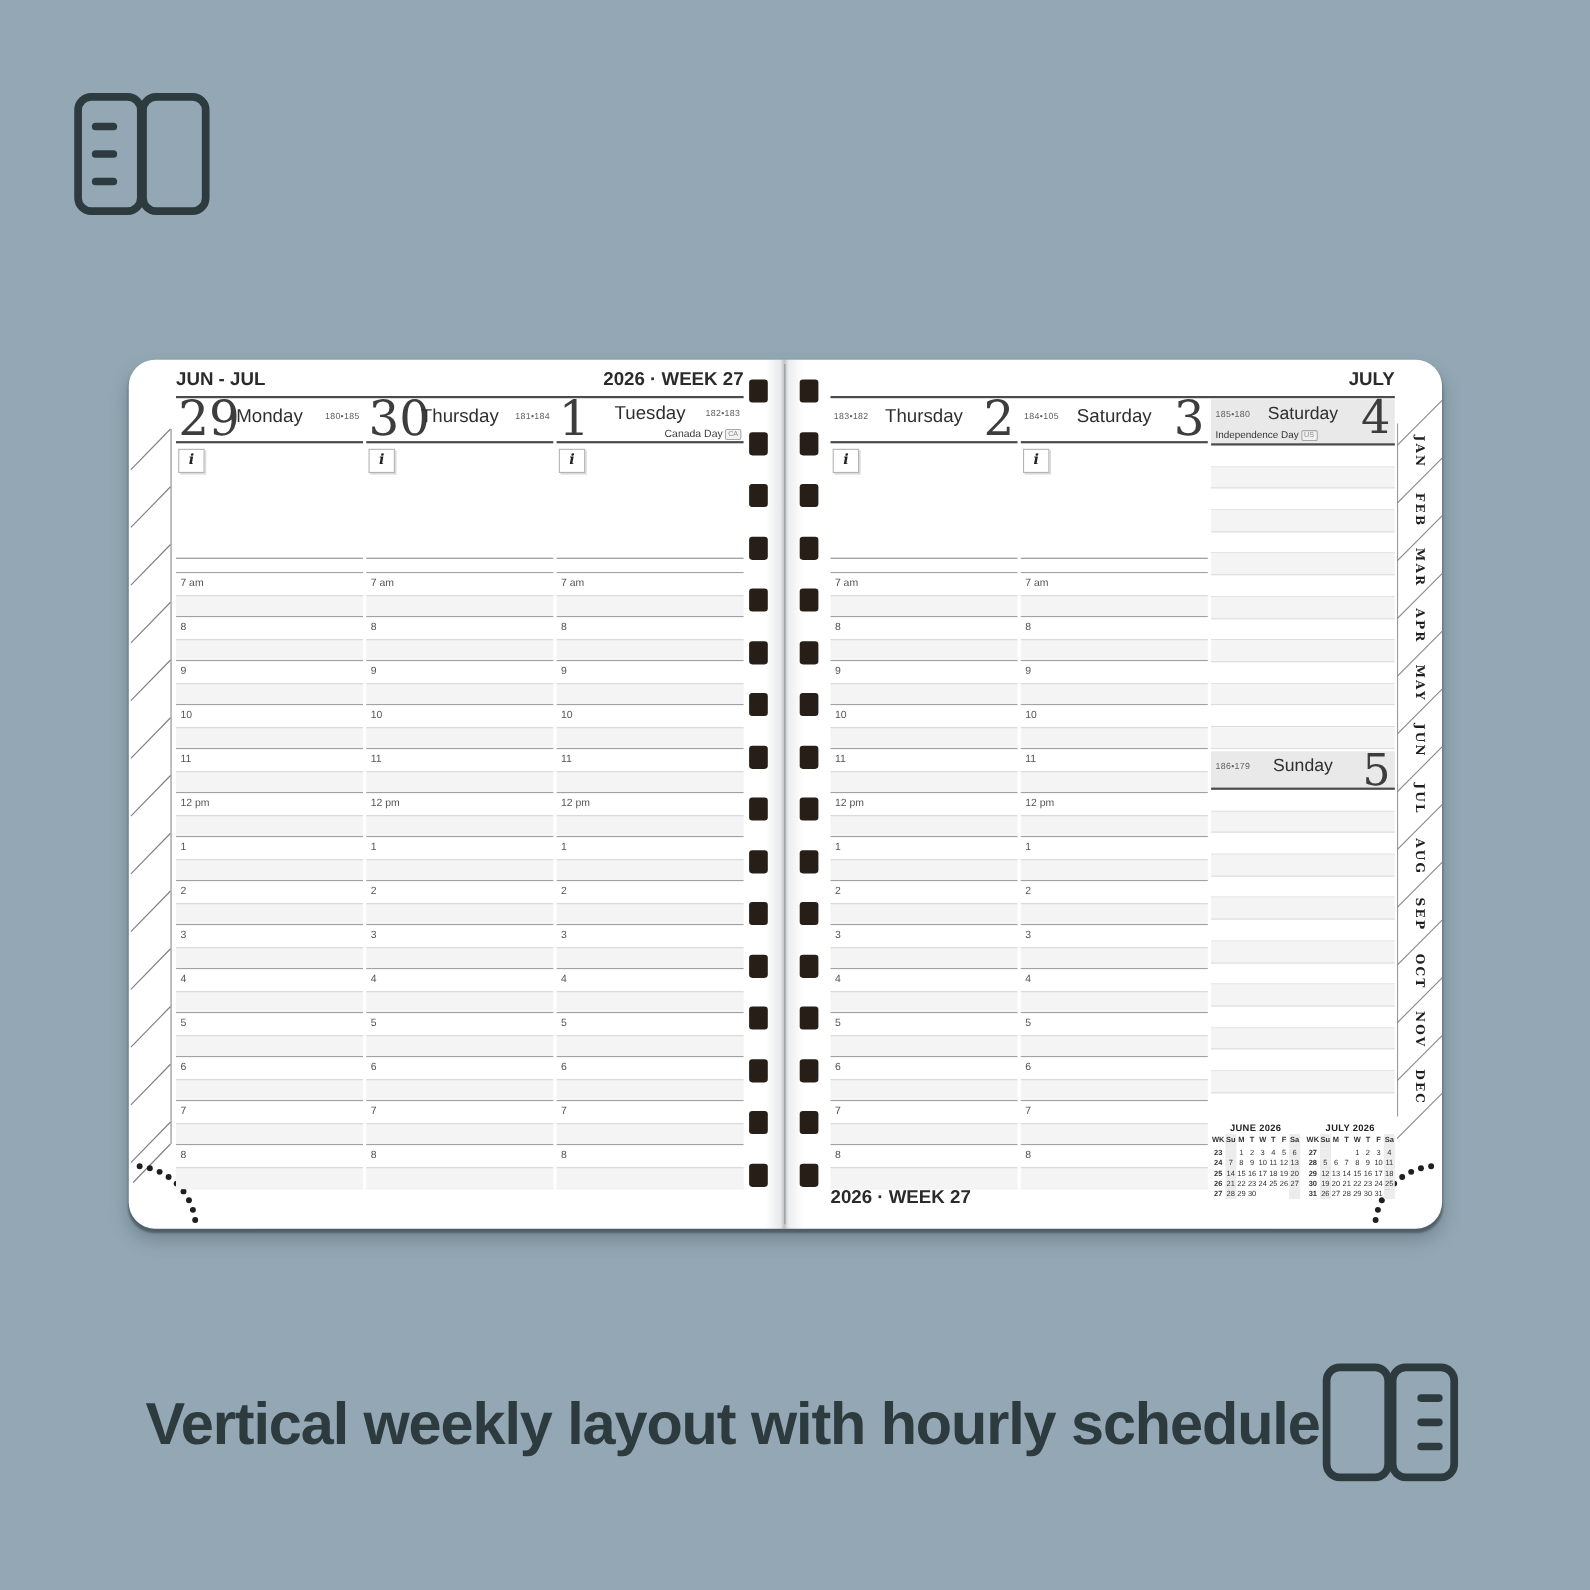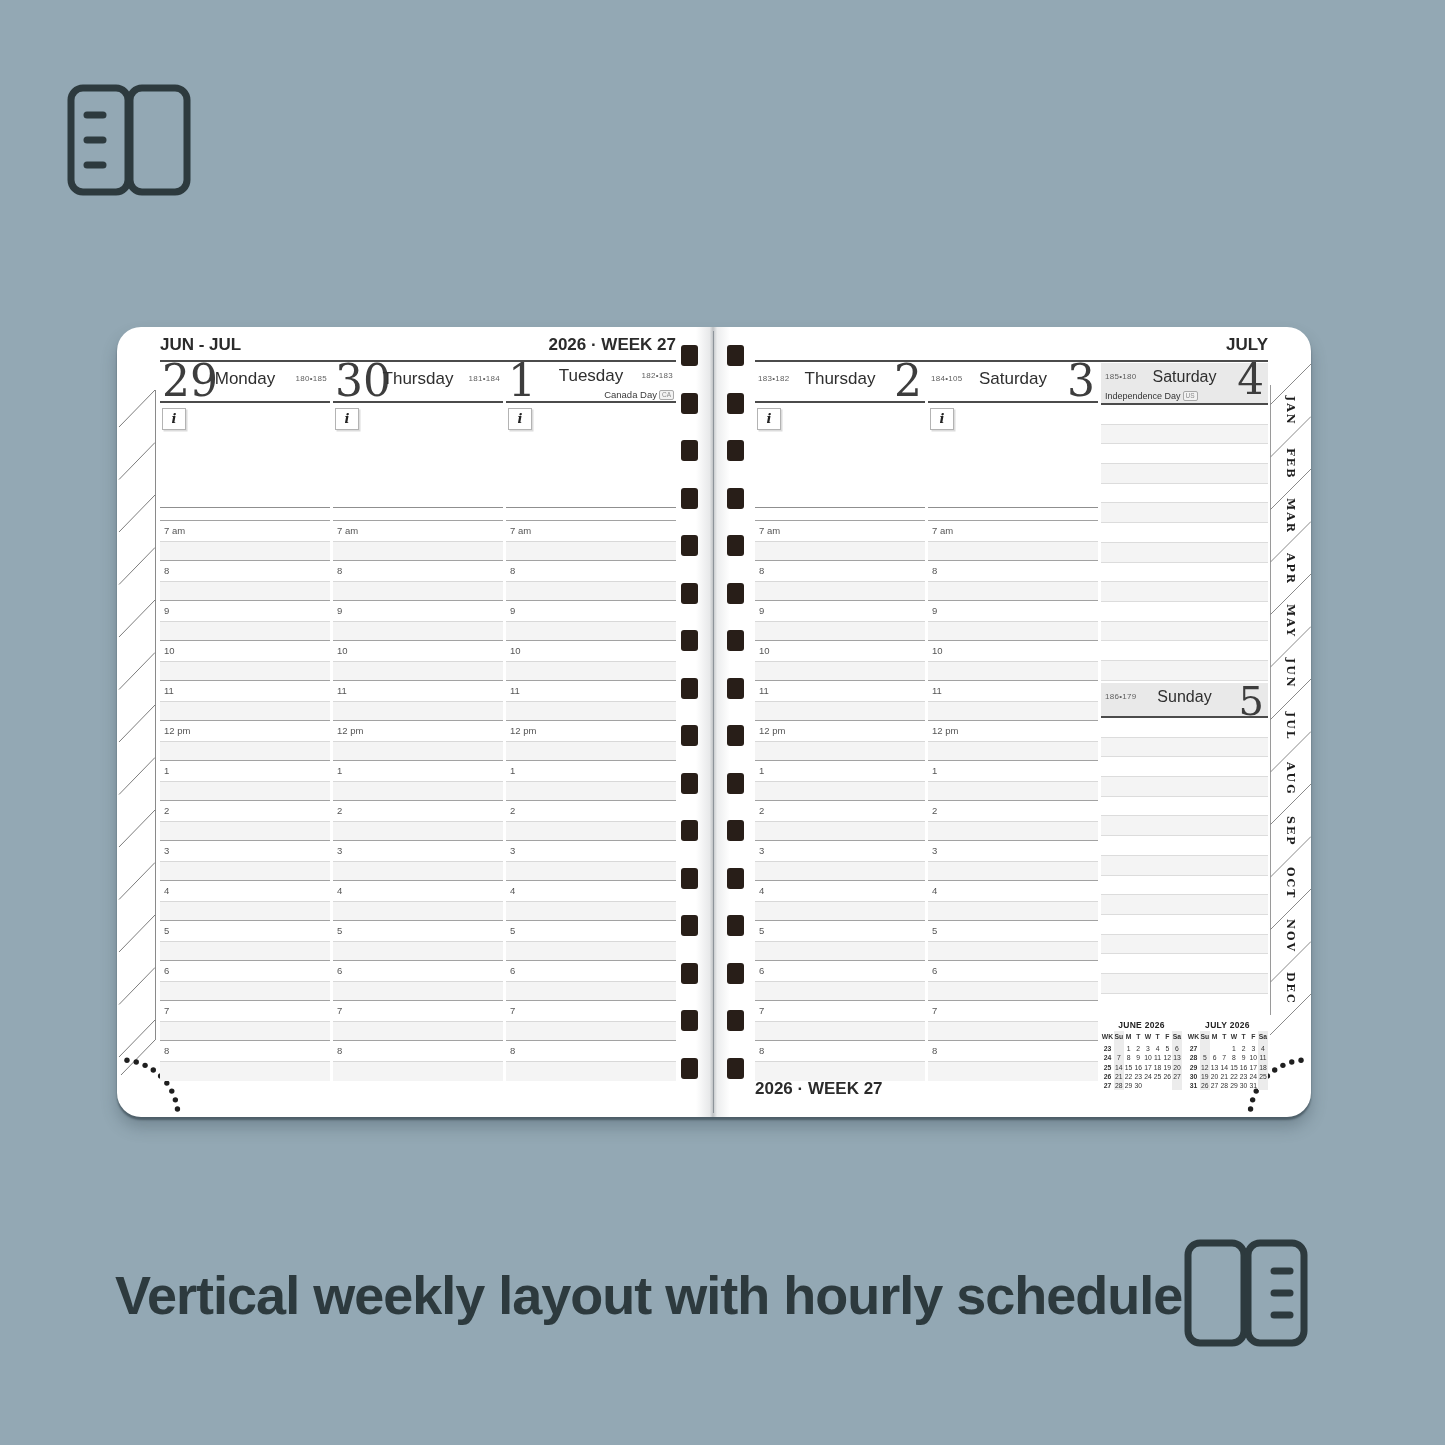--- a/index.html
+++ b/index.html
@@ -5,21 +5,21 @@
   html,body{margin:0;padding:0;}
   body{
     width:1445px;height:1445px;position:relative;overflow:hidden;
     background:#93A8B4;
     font-family:"Liberation Sans", sans-serif;
   }
   
   .top-header{position:absolute;left:63px;top:82px;height:120px;display:flex;align-items:center;gap:36px;}
   .top-header .title{font-size:55px;font-weight:bold;letter-spacing:-1px;color:#2D3A3E;white-space:nowrap;}
   
-  .bottom-row{position:absolute;left:115px;top:1240px;width:1232px;height:110px;display:flex;align-items:center;justify-content:flex-start;}
+  .bottom-row{position:absolute;left:115px;top:1240px;width:1232px;height:110px;display:flex;align-items:center;justify-content:center;}
   .bottom-row .caption{font-size:54px;font-weight:bold;letter-spacing:-1px;color:#2D3A3E;white-space:nowrap;}
   
   .planner{
     position:absolute;left:117px;top:327px;width:1194px;height:790px;
     background:#fff;border-radius:24px;
     box-shadow:0 3px 2px rgba(43,58,68,.55), 0 10px 16px rgba(43,58,68,.30);
   }
   .page{position:absolute;top:0;height:790px;}
   .page.left{left:0;width:596px;}
   .page.right{left:596px;width:598px;}

